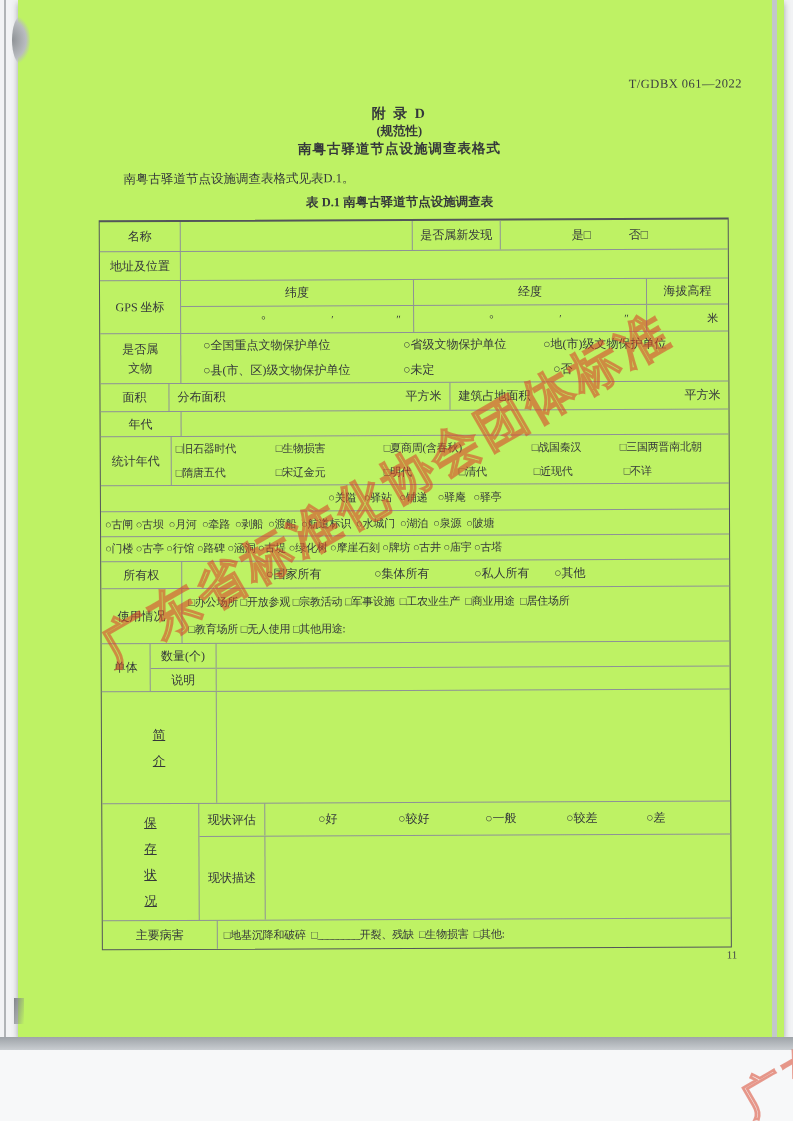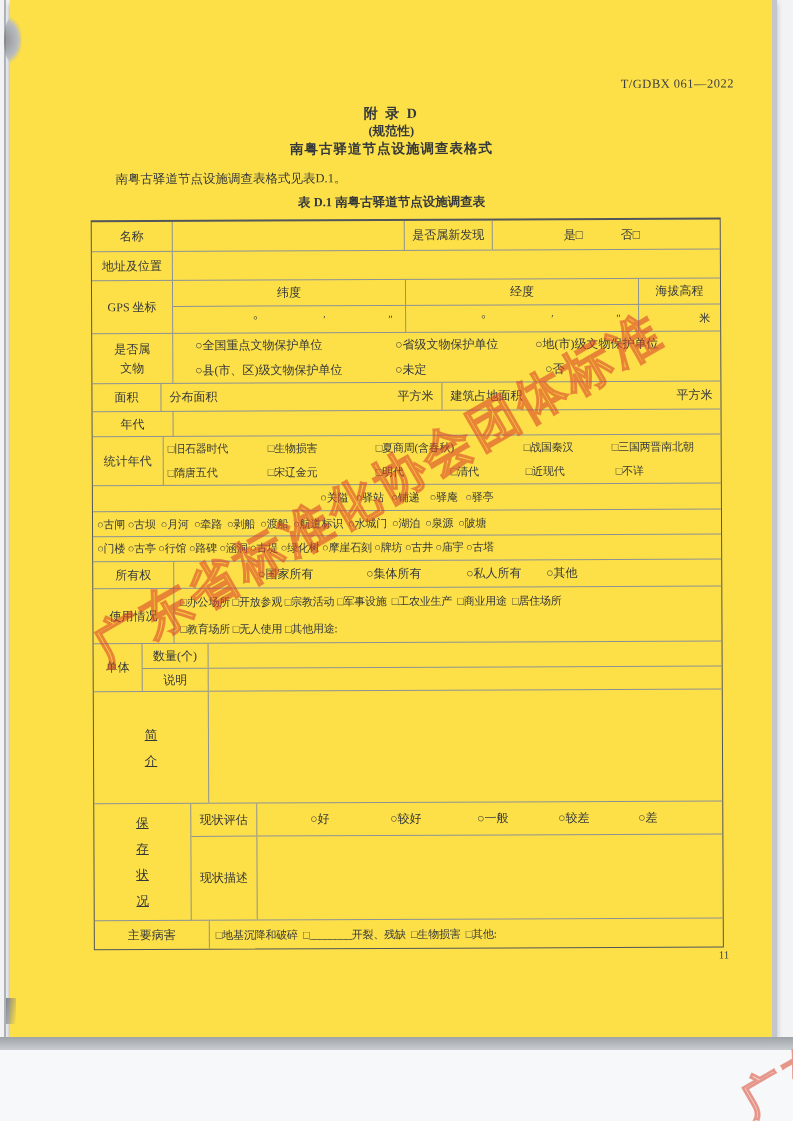--- a/index.html
+++ b/index.html
@@ -1,18 +1,18 @@
 <!DOCTYPE html>
 <html><head>
 <meta charset="utf-8">
 <style>
   html,body{margin:0;padding:0;}
   body{width:793px;height:1121px;background:#eef0f2;font-family:"Liberation Serif","DejaVu Serif",serif;color:#35383b;}
   .canvas{position:relative;width:793px;height:1121px;overflow:hidden;background:#f2f3f5;}
-  .page{position:absolute;left:10px;top:0;width:766px;height:1037px;background:#fde047;box-shadow:0 3px 6px rgba(60,65,70,.45);}
+  .page{position:absolute;left:18px;top:0;width:766px;height:1037px;background:#bef264;box-shadow:0 3px 6px rgba(60,65,70,.45);}
   .page-edge-left{position:absolute;left:4px;top:0;width:2px;height:1037px;background:#7c7f83;opacity:.55;}
   .edge-right-band{position:absolute;left:772px;top:0;width:5px;height:1045px;background:#c3c7cb;}
   .below-band{position:absolute;left:0;top:1037px;width:793px;height:13px;background:linear-gradient(#9ea3a8,#c9cdd1);}
   .below-area{position:absolute;left:0;top:1050px;width:793px;height:71px;background:#f7f8f9;}
   .curl-tl{position:absolute;left:-6px;top:16px;width:18px;height:48px;background:radial-gradient(ellipse at left,#8e9296 0%,#b9bcc0 55%,rgba(250,250,250,0) 75%);border-radius:50%;}
   .nick-bl{position:absolute;left:-4px;top:998px;width:10px;height:26px;background:linear-gradient(100deg,#7e8287,rgba(250,250,250,0));}
   .content{position:absolute;left:0;top:0;width:766px;height:1037px;transform:rotate(-0.25deg);transform-origin:50% 50%;}
   .docnum{position:absolute;right:40px;top:78px;font-size:12.5px;letter-spacing:.5px;color:#3b3e41;}
   .t1{position:absolute;left:0;right:0;top:105px;text-align:center;font-weight:bold;font-size:14px;letter-spacing:2px;}
   .t2{position:absolute;left:0;right:0;top:123px;text-align:center;font-weight:bold;font-size:12.5px;}

